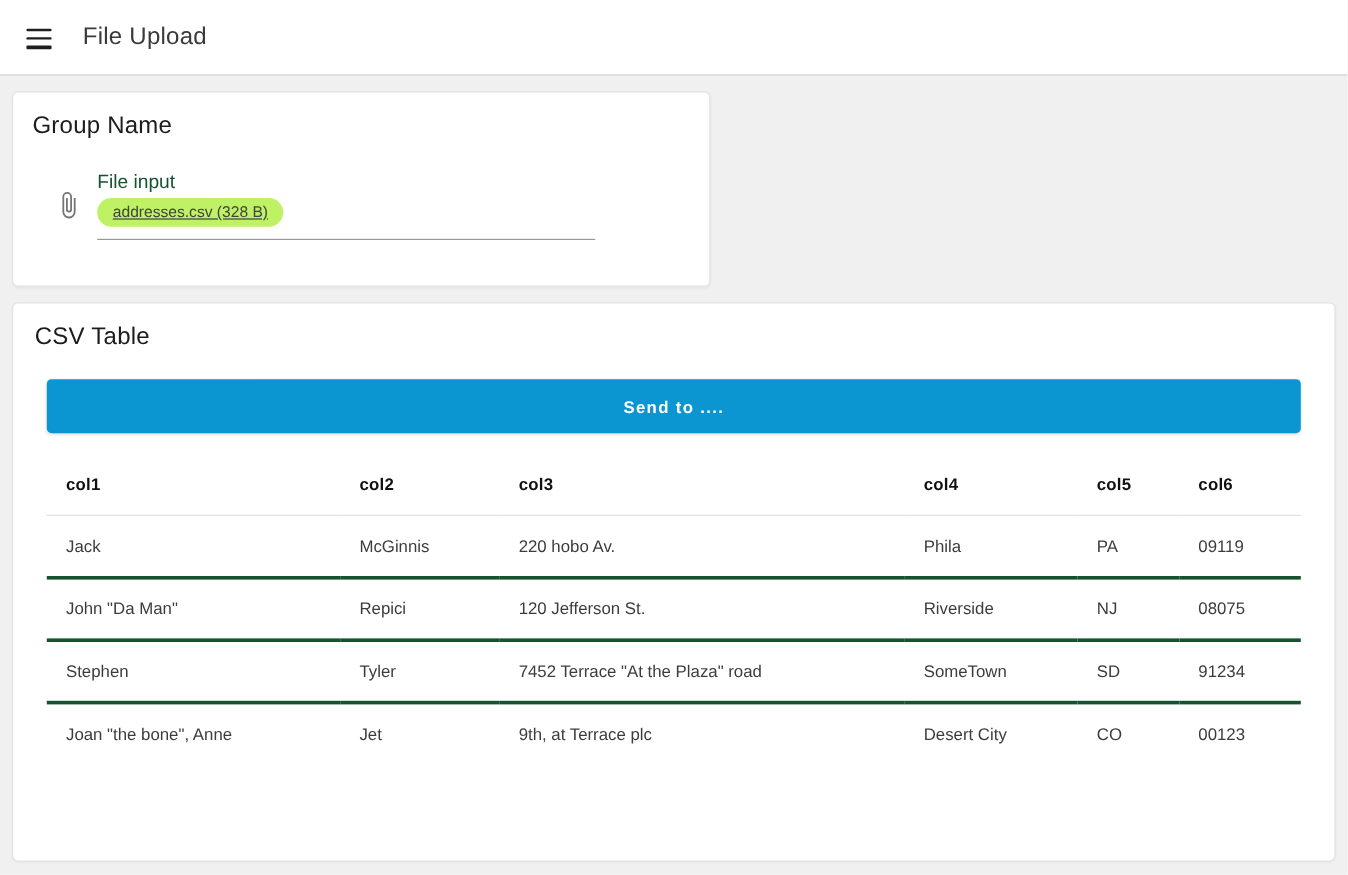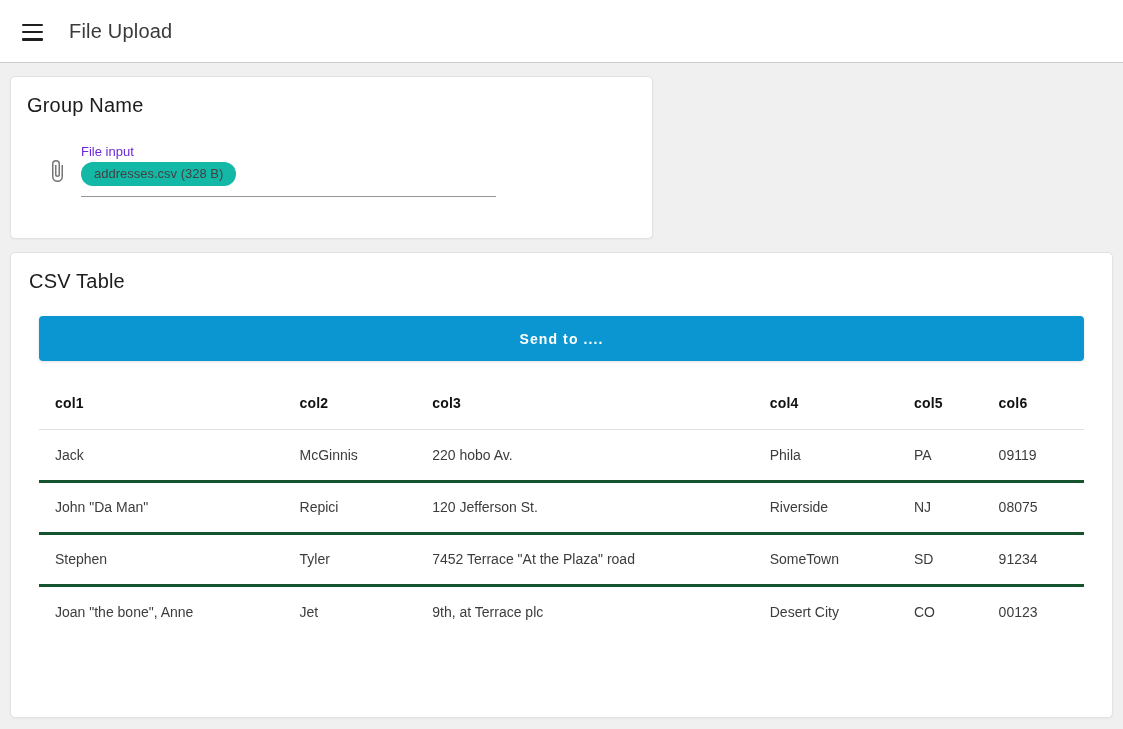--- a/index.html
+++ b/index.html
@@ -52,21 +52,21 @@
     box-shadow: 0 1px 2px rgba(0,0,0,0.04);
   }
   .card-title {
     font-size: 20px;
     color: #1c1c1c;
     letter-spacing: 0.2px;
   }
 
   
   .group-card {
-    width: 643px;
+    width: 582px;
     height: 163px;
     padding: 17px 16px 16px 16px;
   }
   .file-input-row {
     display: flex;
     align-items: flex-start;
     margin-top: 27px;
     padding-left: 18px;
   }
   .paperclip {
@@ -75,32 +75,33 @@
     margin-top: 12px;
     color: #757575;
     flex: 0 0 auto;
     cursor: pointer;
   }
   .file-input-body {
     margin-left: 12px;
     width: 415px;
   }
   .file-input-label {
-    font-size: 13px;
-    color: #6d28d9;
+    font-size: 16px;
+    color: #14532d;
     margin-bottom: 3px;
   }
   .file-chip {
     display: inline-block;
-    background: #14b8a6;
+    background: #bef264;
     border-radius: 14px;
     padding: 4px 13px 5px 13px;
     font-size: 13px;
     color: #424242;
     cursor: pointer;
+    text-decoration: underline;
   }
   .file-input-underline {
     border-bottom: 1px solid #979797;
     margin-top: 10px;
   }
 
   
   .csv-card {
     margin-top: 13px;
     padding: 17px 0 0 0;

